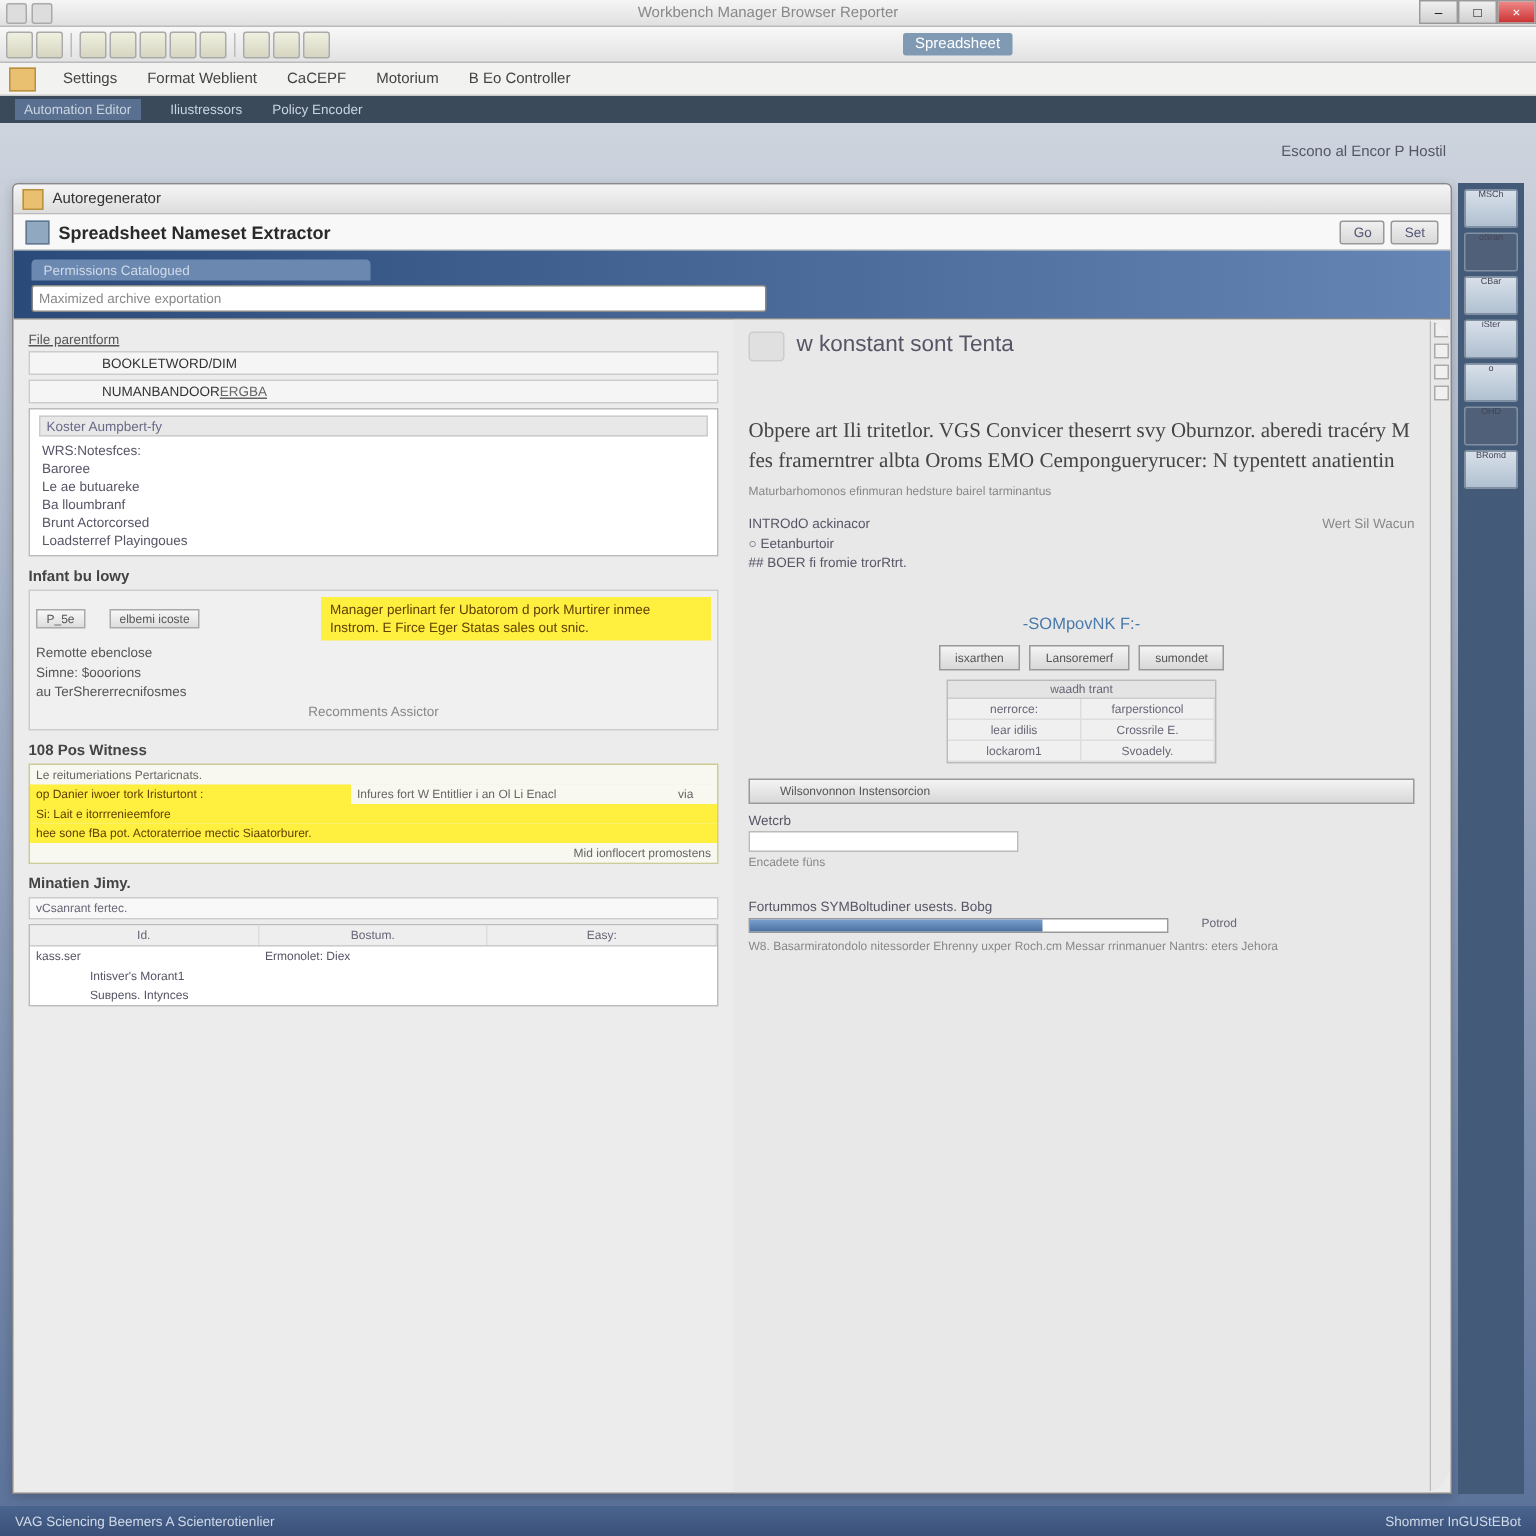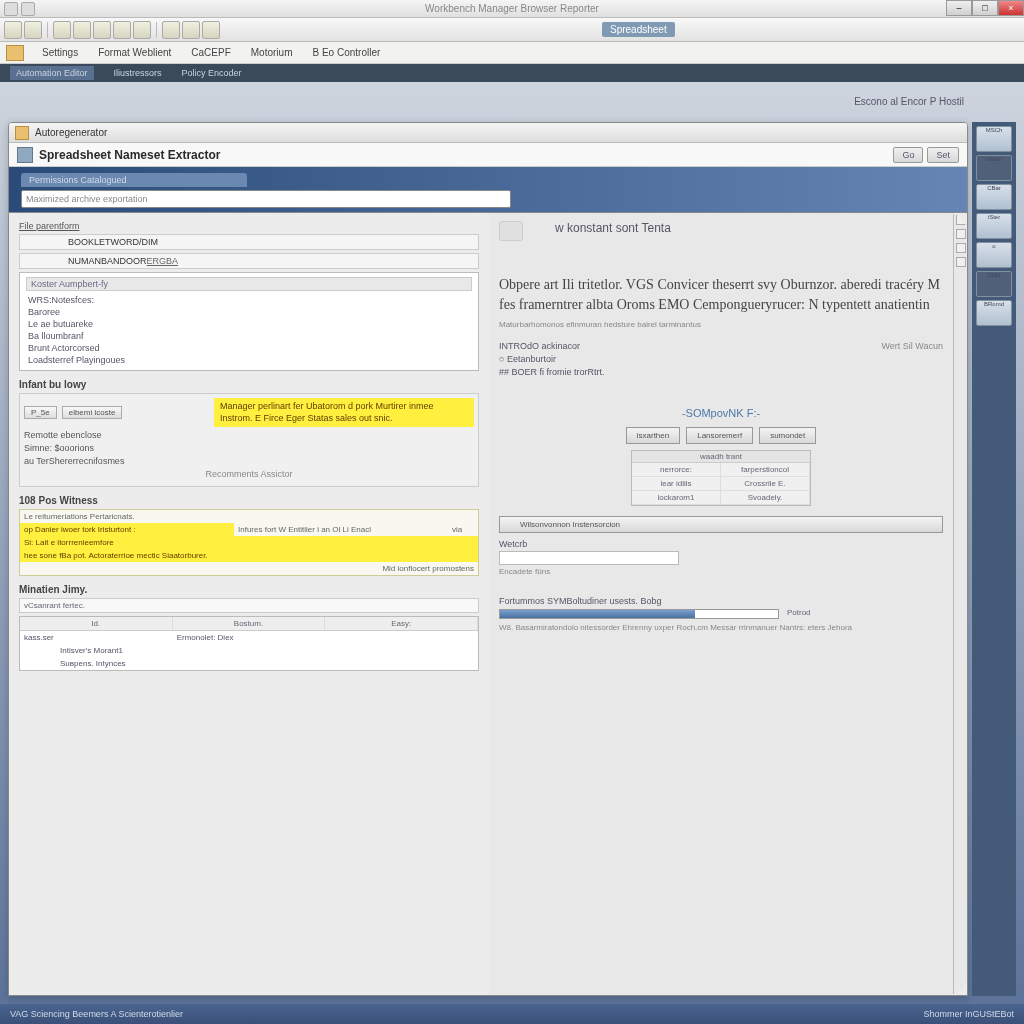--- a/index.html
+++ b/index.html
@@ -41,35 +41,35 @@
 .right-col { flex: 1; padding: 8px 10px; background: #e8e8e8; overflow: hidden; position: relative; }
 .section-label { font-size: 9px; color: #555; margin-bottom: 3px; text-decoration: underline; }
 .field-box { background: #f5f5f5; border: 1px solid #ccc; padding: 2px 4px; margin-bottom: 3px; display: flex; font-size: 9px; }
 .field-box .flabel { color: #333; flex: 0 0 120px; padding-left: 44px; }
 .field-box .fval { color: #666; text-decoration: underline; }
 .list-box { background: #fff; border: 1px solid #bbb; padding: 4px 6px; margin-top: 2px; }
 .list-box .lhead { background: #e8e8e8; border: 1px solid #ccc; padding: 1px 4px; font-size: 9px; margin-bottom: 3px; color: #6a6a88; }
 .list-box .litem { font-size: 9px; color: #556; padding: 1px 2px; }
 .sec-title { font-size: 10px; color: #444; margin: 8px 0 3px; font-weight: bold; }
 .sub-box { border: 1px solid #ccc; padding: 4px; background: #f0f0f0; }
-.row { display: flex; align-items: center; gap: 5px; margin-bottom: 3px; font-size: 9px; color: #555; }
+.row { display: flex; align-items: center; gap: 16px; margin-bottom: 3px; font-size: 9px; color: #555; }
 .row .btn-sm { padding: 1px 6px; background: linear-gradient(to bottom,#f8f8f8,#ddd); border: 1px solid #aaa; font-size: 8px; }
 .highlight-yellow { background: #fff040; padding: 3px 6px; font-size: 9px; color: #604000; line-height: 1.3; }
 .hl-box { border: 1px solid #cc9; margin-top: 3px; }
 .hl-box .hlrow { display: flex; font-size: 8px; }
 .hl-box .hlrow .c { flex: 1; padding: 2px 4px; }
 .hl-box .ylw { background: #fff040; color: #604000; }
 .hl-box .norm { background: #f8f8f0; color: #666; }
 .table-box { border: 1px solid #bbb; background: #fff; margin-top: 3px; }
 .table-box .thead { display: flex; background: #eee; border-bottom: 1px solid #ccc; }
 .table-box .thead .th { flex: 1; padding: 2px 4px; font-size: 8px; color: #667; text-align: center; border-right: 1px solid #ddd; }
 .table-box .trow { display: flex; }
 .table-box .trow .td { flex: 1; padding: 2px 4px; font-size: 8px; color: #556; }
 .right-col .info-icon { width: 24px; height: 20px; background: #e0e0e0; border: 1px solid #ccc; border-radius: 3px; position: absolute; top: 8px; left: 10px; }
-.right-col .rhead { font-size: 12px; color: #556; margin-left: 56px; margin-bottom: 20px; }
+.right-col .rhead { font-size: 15px; color: #556; margin-left: 32px; margin-bottom: 20px; }
 .right-col .headline { font-size: 14px; color: #444; line-height: 1.4; font-family: Georgia, serif; margin: 40px 0 6px; }
 .right-col .subhead { font-size: 8px; color: #888; margin-bottom: 12px; }
 .right-col .kv { display: flex; font-size: 9px; color: #556; margin-bottom: 3px; }
 .right-col .kv .k { flex: 0 0 120px; }
 .right-col .kv .vr { margin-left: auto; color: #888; }
 .right-col .link-title { font-size: 11px; color: #4a7aaa; margin: 30px 0 8px; text-align: center; }
 .right-col .btn-row { display: flex; gap: 6px; justify-content: center; margin-bottom: 6px; }
 .right-col .rbtn { padding: 3px 10px; background: linear-gradient(to bottom,#f4f4f4,#d8d8d8); border: 1px solid #999; font-size: 8px; color: #555; }
 .right-col .mini-panel { border: 1px solid #bbb; margin: 6px auto; width: 180px; background: #f0f0f0; }
 .right-col .mini-panel .mhead { background: #e4e4e4; border-bottom: 1px solid #ccc; padding: 1px 4px; font-size: 8px; color: #667; text-align: center; }
@@ -285,21 +285,21 @@
                 <div class="mc">lockarom1</div>
                 <div class="mc">Svoadely.</div>
               </div>
           </div>
           <span class="wide-btn">Wilsonvonnon Instensorcion</span>
           <div style="font-size:9px;color:#556;margin-top:6px">Wetcrb</div>
           <div class="small-input"></div>
           <div style="font-size:8px;color:#888">Encadete füns</div>
 
           <div class="prog-label">Fortummos SYMBoltudiner usests. Bobg</div>
-          <div style="display:flex;align-items:center;gap:8px">
+          <div style="display:flex;align-items:center;gap:22px">
             <div class="prog">
                 <div class="fill"></div>
               </div>
             <span style="font-size:8px;color:#667">Potrod</span>
           </div>
           <div class="prog-note">W8. Basarmiratondolo nitessorder Ehrenny uxper Roch.cm Messar rrinmanuer Nantrs: eters Jehora</div>
         </div>
 
         <div class="vscroll">
           <div class="vbtn"></div>

